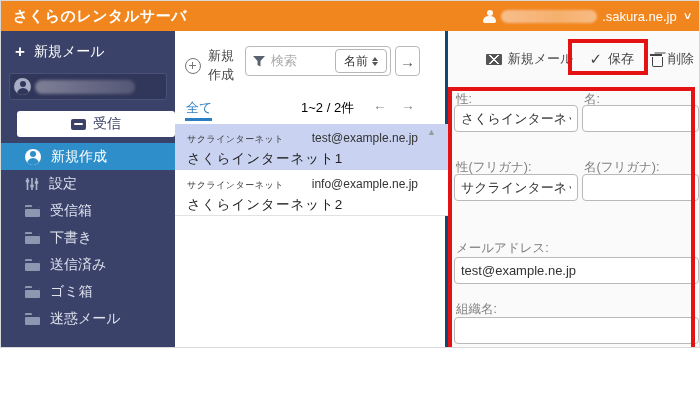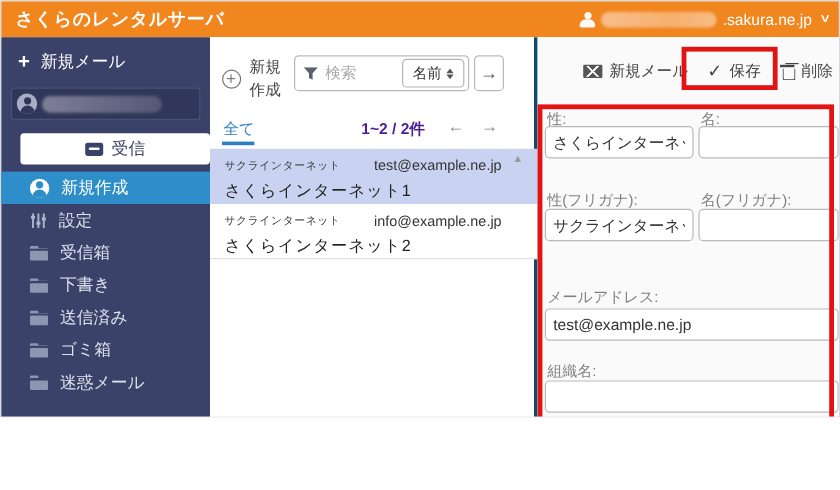--- a/index.html
+++ b/index.html
@@ -96,21 +96,21 @@
   .sortarrows .dn { border-top:4px solid #555; }
   .gobtn {
     position:absolute; left:220px; top:15px; width:25px; height:30px;
     border:1px solid #b9b9b9; border-radius:4px; background:#fff;
     display:flex; align-items:center; justify-content:center;
     font-size:15px; color:#555; cursor:pointer;
   }
   .tabrow { position:absolute; left:0; top:62px; width:273px; height:30px; }
   .tab-all { position:absolute; left:11px; top:6px; font-size:13px; color:#2b7fc2; cursor:pointer; }
   .tab-underline { position:absolute; left:10px; top:25px; width:27px; height:3px; background:#2b7fc2; }
-  .pagination { position:absolute; left:126px; top:6px; font-size:13px; color:#4c1d95;font-weight:bold; }
+  .pagination { position:absolute; left:126px; top:6px; font-size:13px; color:#000000; }
   .pg-prev, .pg-next { position:absolute; top:4px; font-size:14px; color:#8a8a8a; cursor:pointer; }
   .pg-prev { left:198px; } .pg-next { left:226px; }
   .contact-list { position:absolute; left:0; top:93px; width:273px; }
   .contact-row { position:relative; height:46px; padding:4px 12px 0 12px; cursor:pointer; background:#fff; }
   .contact-row.selected { background:#c9d3f1; }
   .contact-row + .contact-row { border-bottom:1px solid #e2e2e2; }
   .c-furi { font-size:9px; color:#3c3c3c; letter-spacing:.5px; }
   .c-mail { position:absolute; right:30px; top:7px; font-size:12px; color:#333; }
   .c-name { font-size:13.5px; color:#222; margin-top:4px; letter-spacing:1px; }
   .scrollup { position:absolute; left:252px; top:96px; font-size:9px; color:#999; cursor:pointer; }

